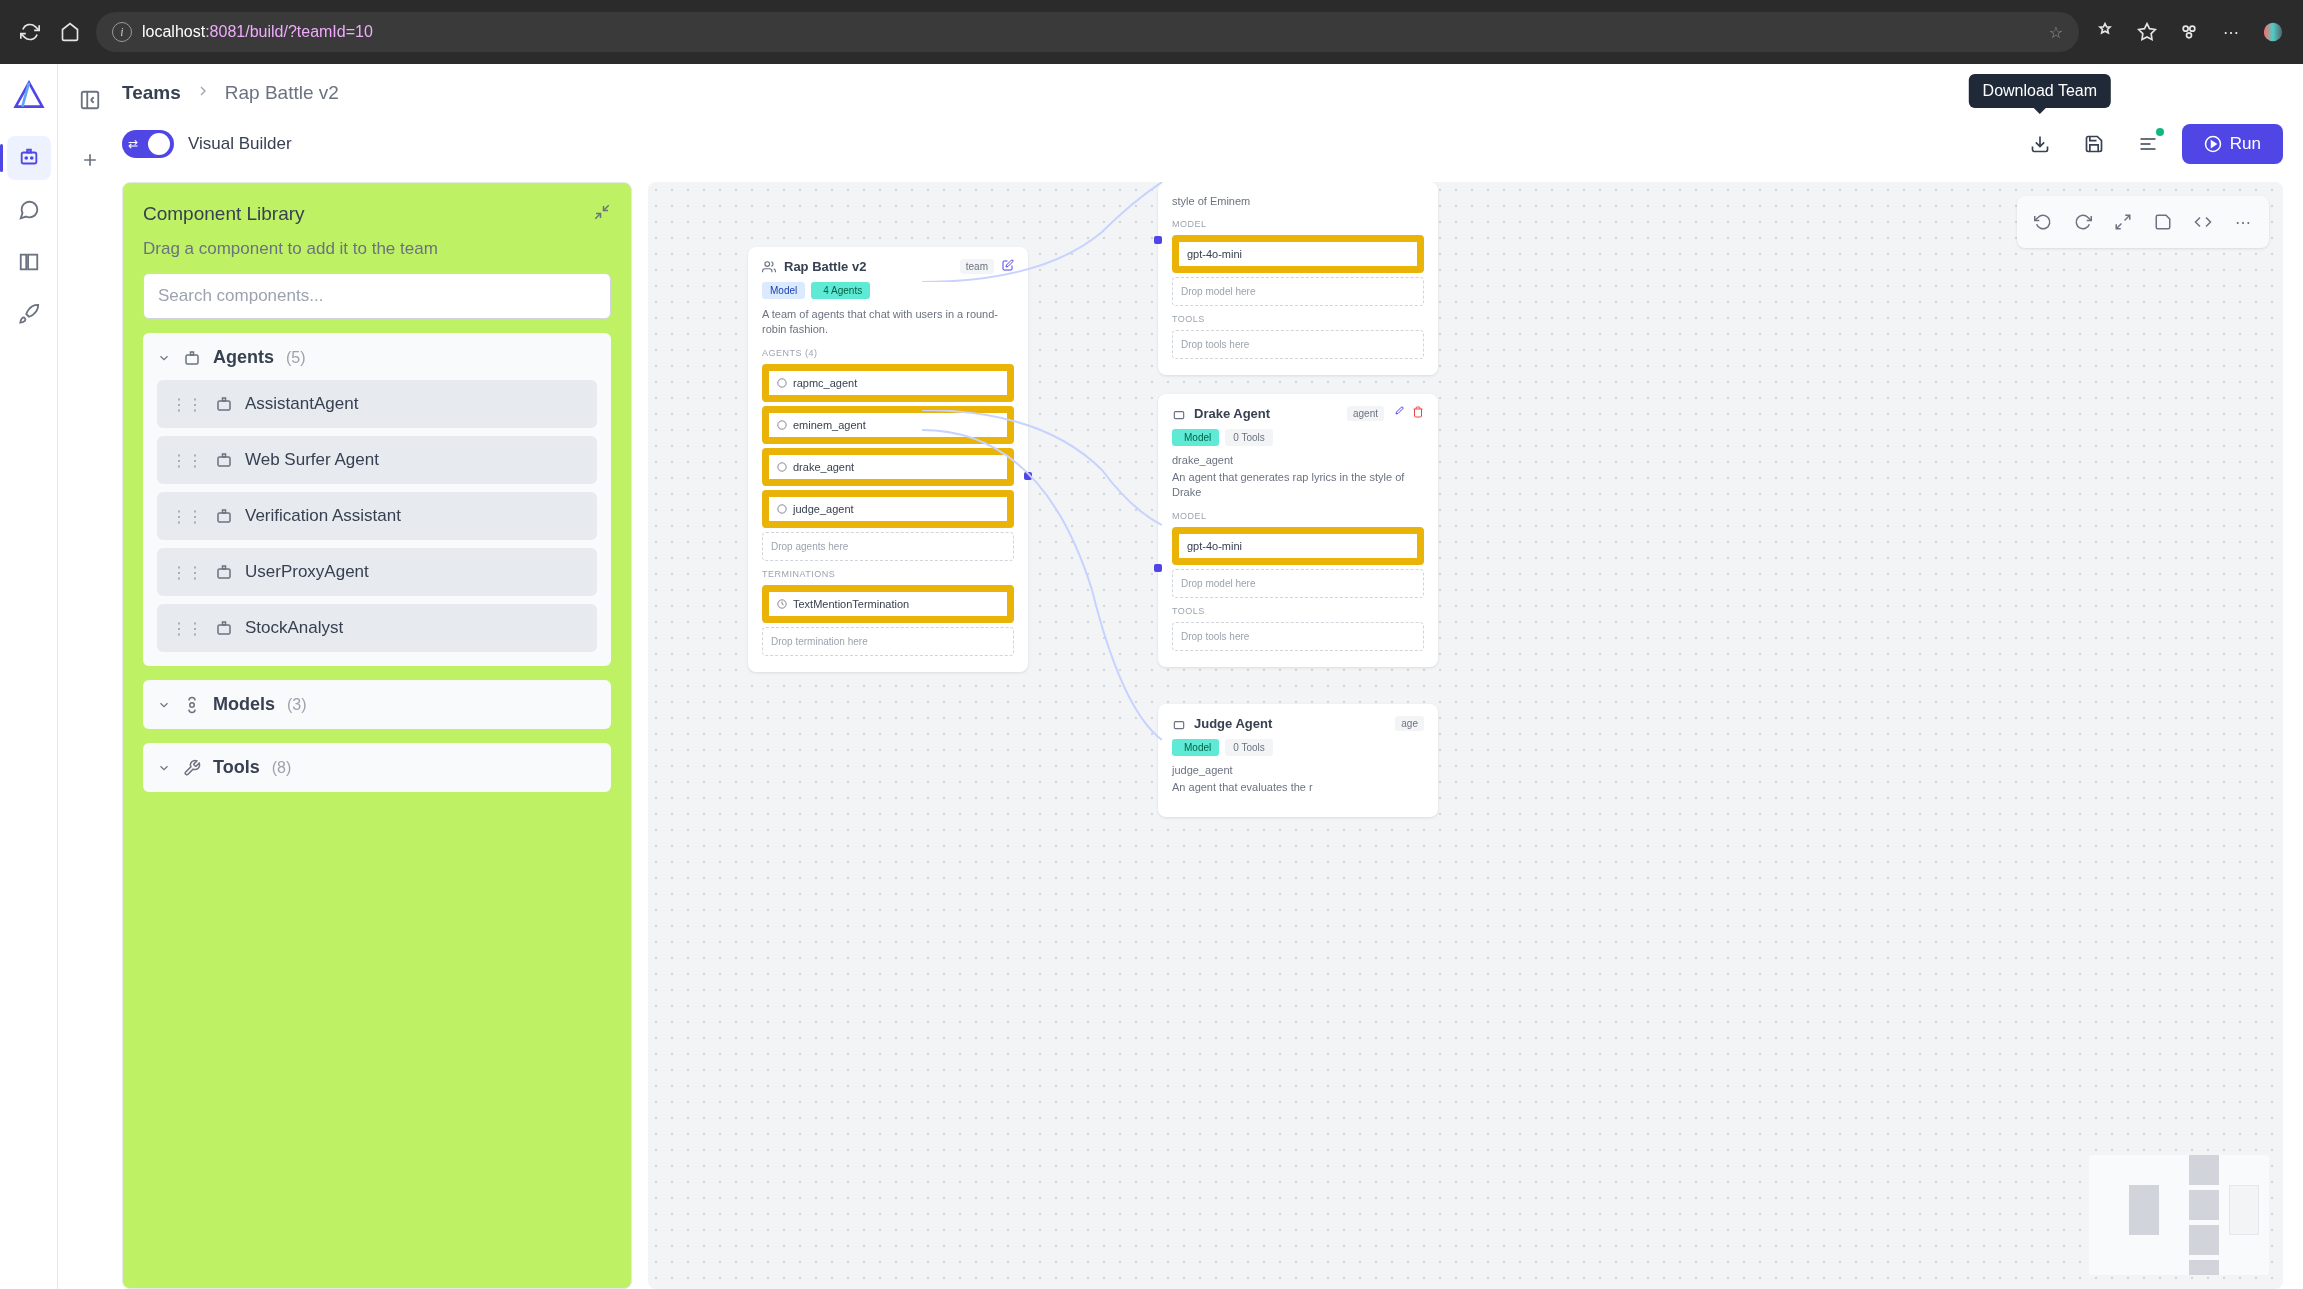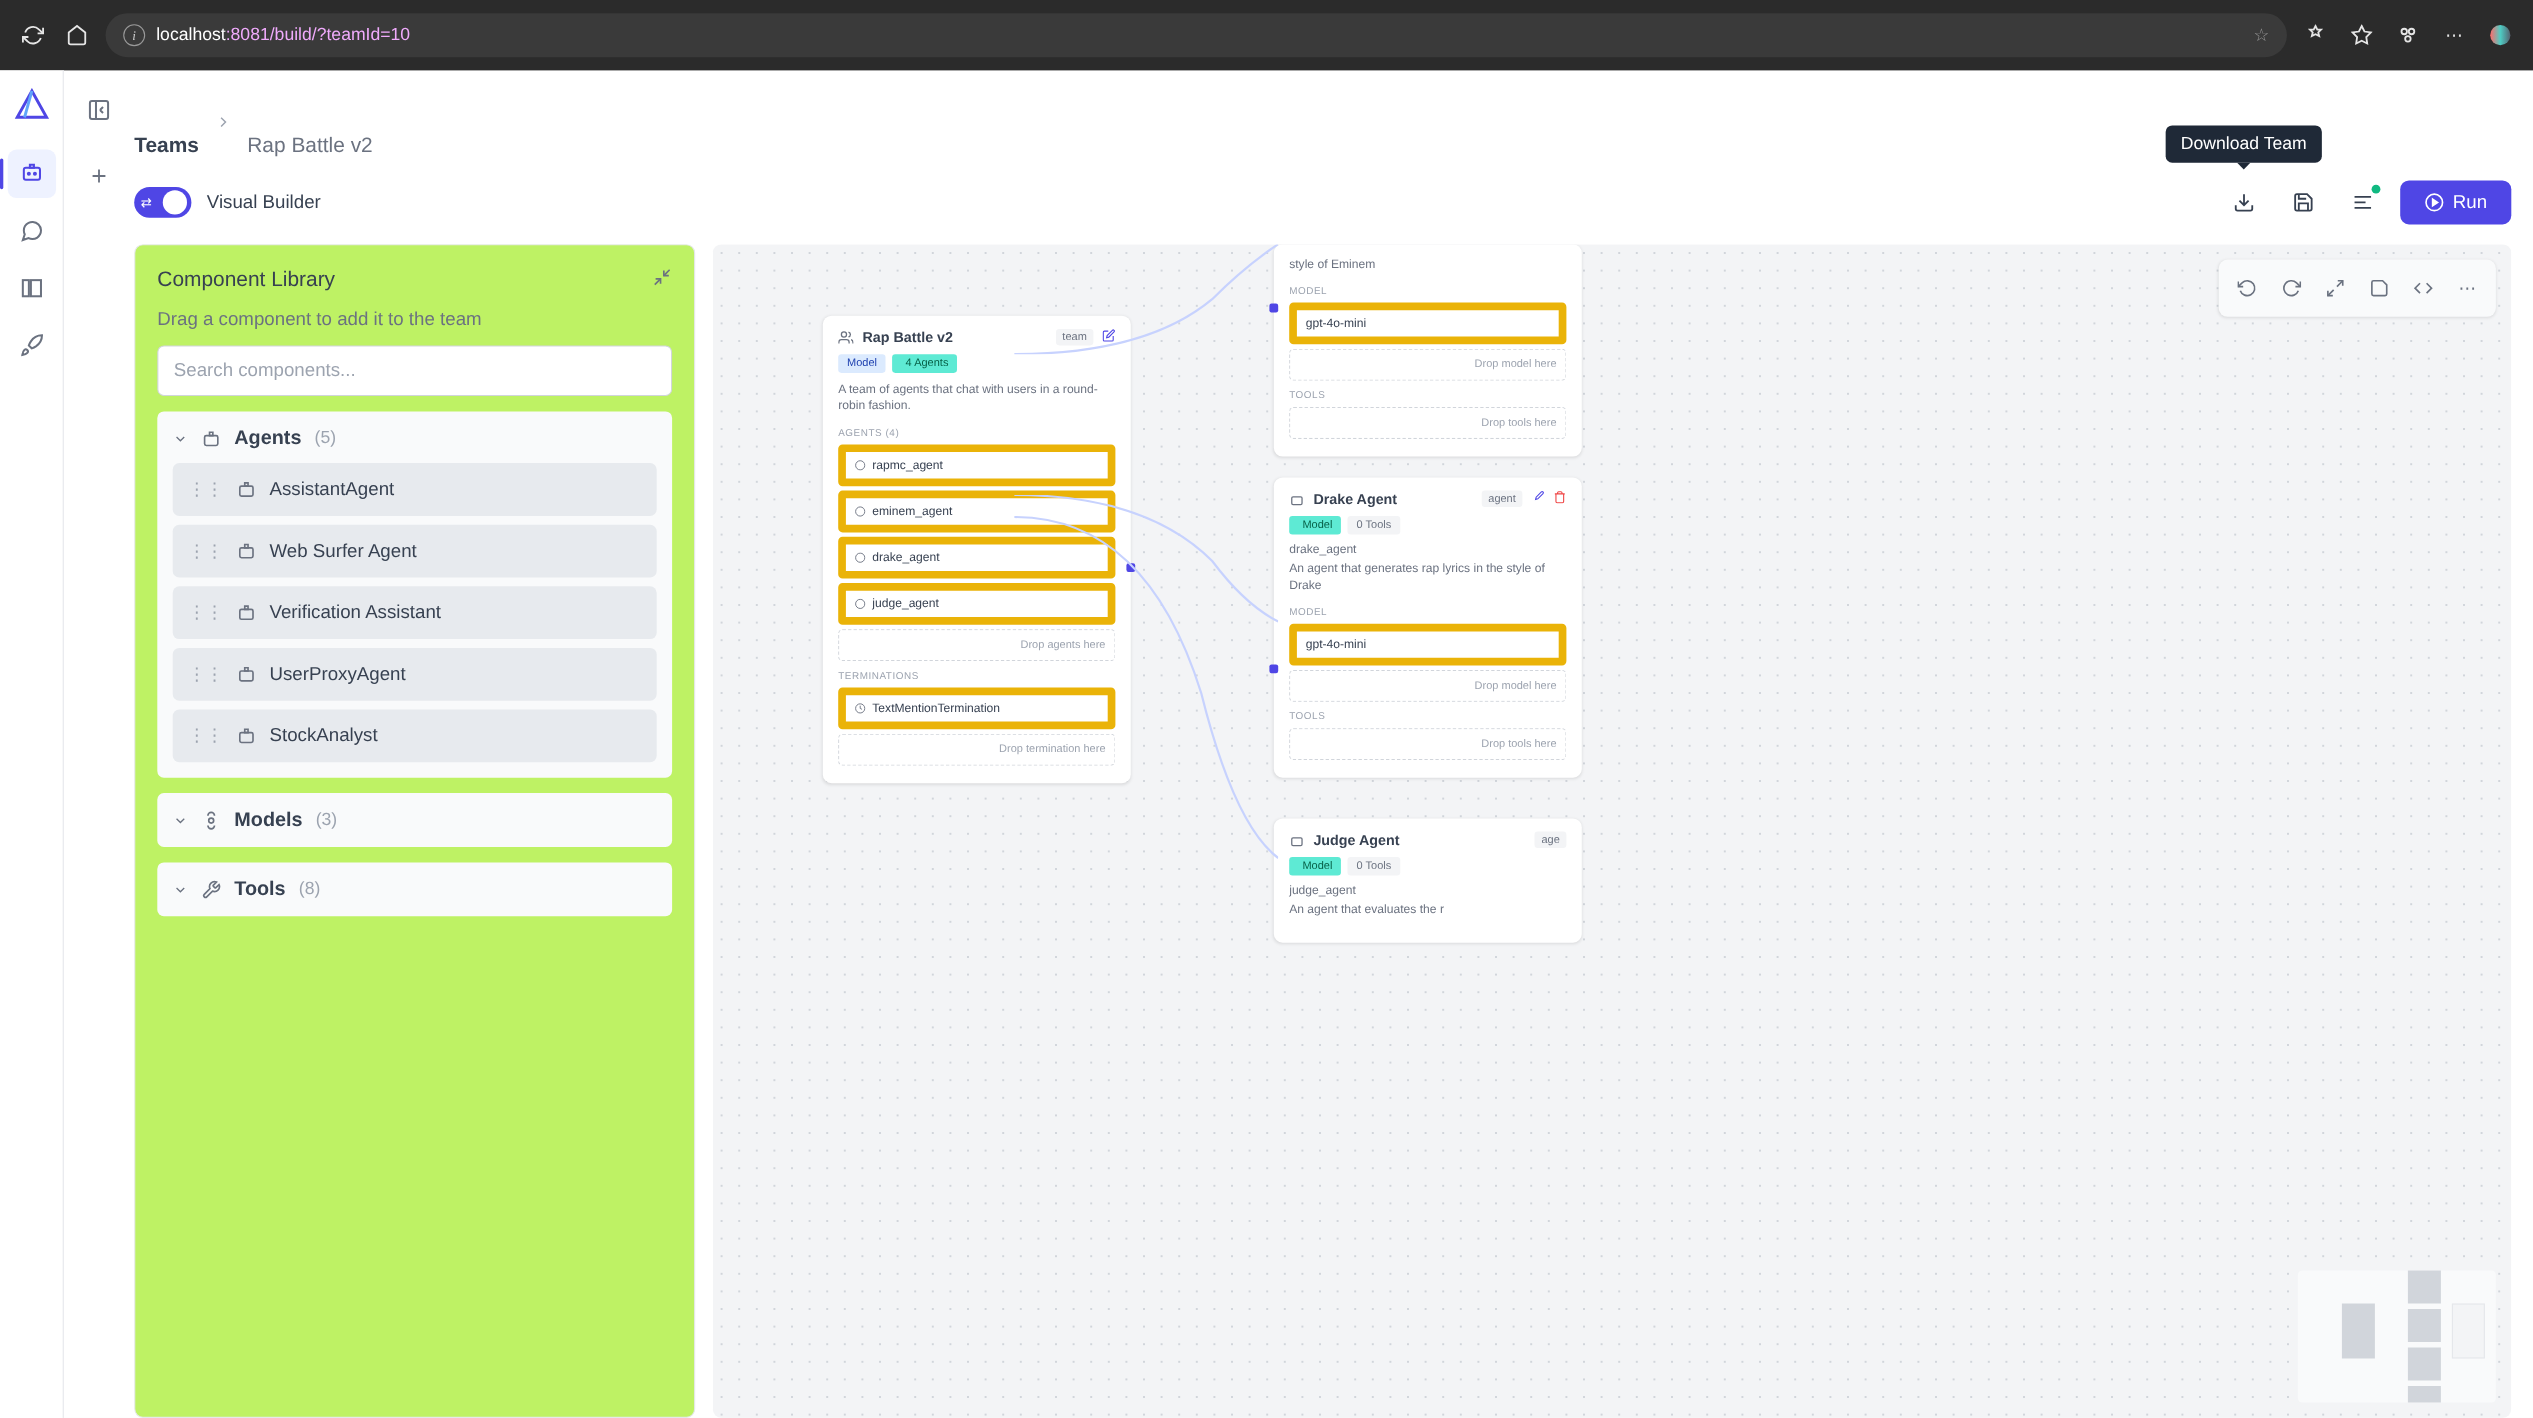--- a/index.html
+++ b/index.html
@@ -31,21 +31,21 @@
 .avatar { width: 40px; height: 40px; border-radius: 50%; background: #4f46e5; color: #fff; display: flex; align-items: center; justify-content: center; font-weight: 600; font-size: 18px; }
 .user-name { font-size: 18px; color: #374151; }
 .user-menu { display: flex; align-items: center; gap: 12px; cursor: pointer; }
 
 .content { flex: 1; display: flex; overflow: hidden; }
 .side-col { width: 64px; display: flex; flex-direction: column; align-items: center; padding-top: 18px; gap: 24px; }
 .side-btn { width: 36px; height: 36px; display: flex; align-items: center; justify-content: center; color: #6b7280; cursor: pointer; }
 
 .workspace { flex: 1; display: flex; flex-direction: column; padding-right: 20px; }
 .breadcrumb-row { display: flex; align-items: center; padding: 18px 0 8px 0; gap: 14px; }
-.crumb { font-size: 19px; color: #374151; font-weight: 600; margin-top: 40px; }
+.crumb { font-size: 19px; color: #374151; font-weight: 600; }
 .crumb.dim { font-weight: 400; color: #6b7280; }
 .crumb-sep { color: #9ca3af; }
 
 .toolbar-row { display: flex; align-items: center; padding: 12px 0 18px 0; gap: 14px; }
 .toggle { width: 52px; height: 28px; background: #4f46e5; border-radius: 14px; position: relative; display: flex; align-items: center; padding: 0 4px; cursor: pointer; }
 .toggle-knob { width: 22px; height: 22px; background: #fff; border-radius: 50%; margin-left: auto; }
 .toggle-icon { position: absolute; left: 6px; color: #fff; font-size: 12px; }
 .toggle-label { font-size: 17px; color: #374151; }
 .toolbar-spacer { flex: 1; }
 .tooltip { position: absolute; background: #1f2937; color: #fff; padding: 8px 14px; border-radius: 6px; font-size: 16px; top: -50px; left: 50%; transform: translateX(-50%); white-space: nowrap; }
@@ -91,21 +91,21 @@
 .node-delete { color: #ef4444; cursor: pointer; }
 .node-pills { display: flex; gap: 6px; margin-bottom: 8px; }
 .pill { font-size: 10px; padding: 3px 8px; border-radius: 3px; }
 .pill-blue { background: #dbeafe; color: #1e40af; }
 .pill-green { background: #5eead4; color: #065f46; padding-left: 12px; }
 .pill-gray { background: #f3f4f6; color: #6b7280; }
 .node-name-sm { font-size: 11px; color: #6b7280; margin-bottom: 4px; }
 .node-desc { font-size: 11px; color: #6b7280; line-height: 1.4; margin-bottom: 10px; }
 .node-section-label { font-size: 9px; color: #9ca3af; letter-spacing: 0.5px; margin-bottom: 6px; margin-top: 8px; }
 .node-list-item { border: 7px solid #eab308; border-radius: 4px; padding: 6px 8px; font-size: 11px; color: #374151; display: flex; align-items: center; gap: 6px; margin-bottom: 4px; }
-.node-dropzone { border: 1px dashed #d1d5db; border-radius: 4px; padding: 8px; text-align: right; font-size: 10px; color: #9ca3af; margin-bottom: 4px; }
+.node-dropzone { border: 1px dashed #d1d5db; border-radius: 4px; padding: 8px; text-align: left; font-size: 10px; color: #9ca3af; margin-bottom: 4px; }
 .node-connector { position: absolute; width: 8px; height: 8px; background: #4f46e5; border-radius: 2px; }
 
 svg.edge { position: absolute; pointer-events: none; z-index: 1; }
 
 </style>
 </head>
 <body>
 
 <div class="browser-chrome">
   <div class="chrome-btn">

